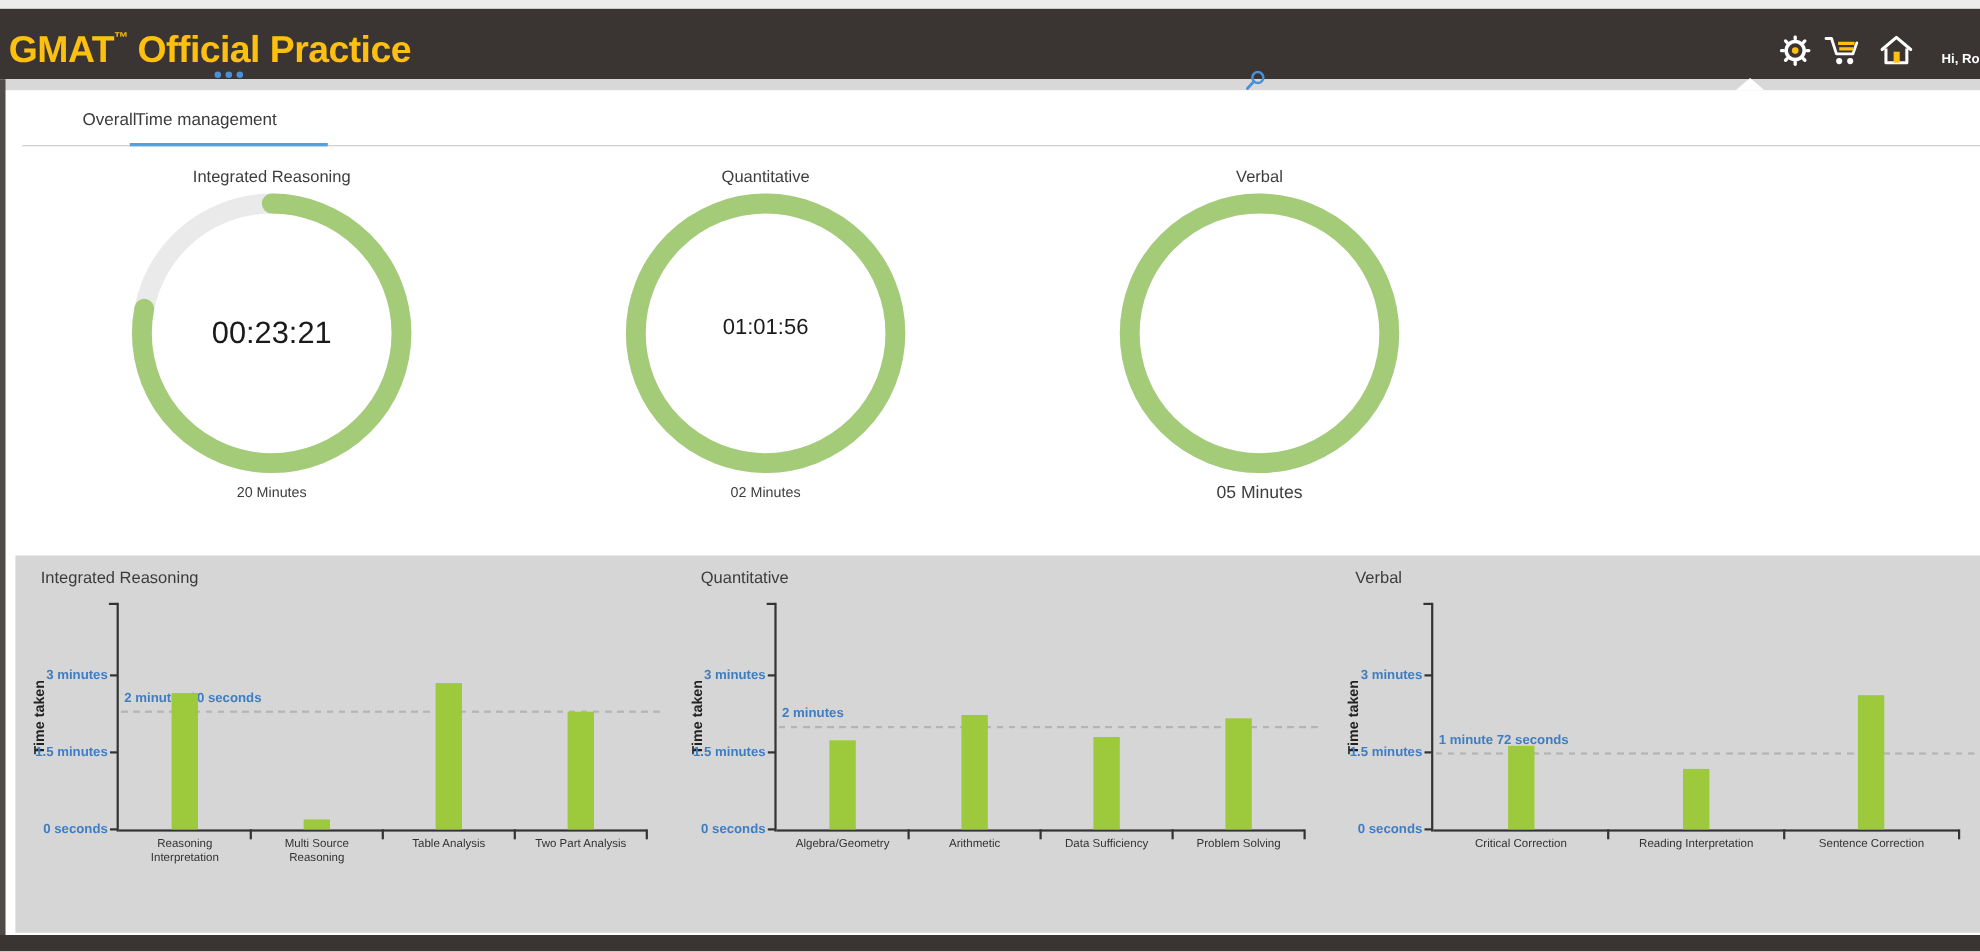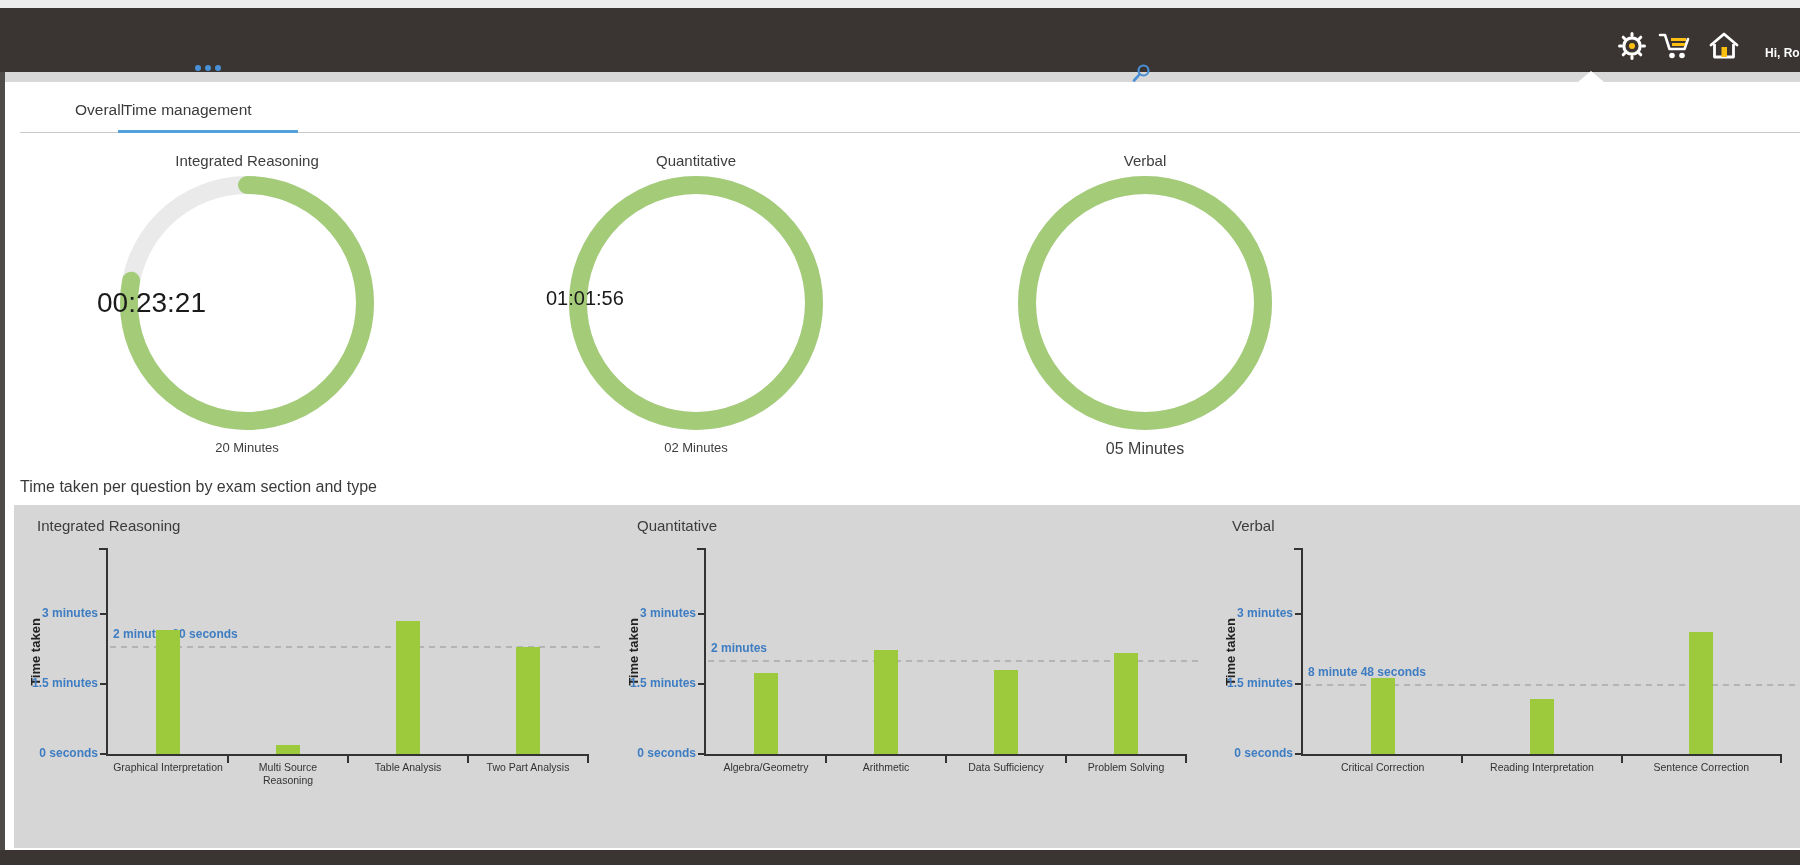--- a/index.html
+++ b/index.html
@@ -23,36 +23,37 @@
   .tab{top:101px;font-size:15.5px;color:#3b3b3b;cursor:pointer;white-space:nowrap;}
   .tabline{left:20px;top:132px;width:1780px;height:1px;background:#c9c9c9;}
   .tabunderline{left:118px;top:130px;width:180px;height:3px;background:#52a0dc;}
   
   .secheading{left:20px;top:478px;font-size:16px;color:#3a3a3a;}
   .panel{left:14px;top:505px;width:1786px;height:343px;background:#d6d6d6;}
   
   .footer{left:0;top:850px;width:1800px;height:30px;background:#3a3433;}
   
   .ring-title,.ring-sub{color:#3d3d3d;text-align:center;}
-  .ring-time{color:#1a1a1a;text-align:left;}
+  .ring-time{color:#1a1a1a;text-align:center;}
   .ctitle{font-size:15px;color:#3c3c3c;white-space:nowrap;}
   .ylab{font-size:13px;font-weight:bold;color:#222;text-align:center;transform:rotate(-90deg);}
   .ytick{font-size:12px;font-weight:bold;color:#3e7dc2;text-align:right;white-space:nowrap;}
   .reflab{font-size:12px;font-weight:bold;color:#3e7dc2;white-space:nowrap;}
   .catlab{font-size:10.5px;color:#333;text-align:center;line-height:1.2;}
   .axis,.tickmark{background:#333;}
 </style>
 </head>
 <body>
 
 <div id="app">
 
   <div class="abs topstrip"></div>
 
   <div class="abs header">
+    <div class="abs logo"><span>GMAT</span><sup>™</sup><span> Official Practice</span></div>
 
     <svg class="abs hicon" style="left:1618px;top:24px;" width="28" height="28" viewBox="0 0 28 28">
       <g stroke="#ffffff" stroke-width="3" stroke-linecap="round">
         <line x1="14" y1="1.5" x2="14" y2="3.5"></line>
           <line x1="14" y1="24.5" x2="14" y2="26.5"></line>
         <line x1="1.5" y1="14" x2="3.5" y2="14"></line>
           <line x1="24.5" y1="14" x2="26.5" y2="14"></line>
         <line x1="5.2" y1="5.2" x2="6.6" y2="6.6"></line>
           <line x1="21.4" y1="21.4" x2="22.8" y2="22.8"></line>
         <line x1="5.2" y1="22.8" x2="6.6" y2="21.4"></line>
@@ -93,21 +94,20 @@
   </svg>
 
   <div class="abs notch"></div>
   <div class="abs leftsliver"></div>
 
   <div class="abs tab" style="left:28px;margin-left:47px;">Overall</div>
   <div class="abs tab" style="left:123px;">Time management</div>
   <div class="abs tabline"></div>
   <div class="abs tabunderline"></div>
 
-  <div class="abs secheading">Time taken per question by exam section and type</div>
   <div class="abs panel"></div>
 
   <div class="abs footer">
     
     
   </div>
 
 <div class="abs" style="left: 117px; top: 173px; width: 260px; height: 260px;"><svg width="260" height="260" viewBox="0 0 260 260">
         <circle cx="130" cy="130" r="118" fill="none" stroke="#eaeaea" stroke-width="18"></circle>
         <circle cx="130" cy="130" r="118" fill="none" stroke="#a3cb78" stroke-width="18" stroke-linecap="round" stroke-dasharray="578.3043756728091 741.4158662471912" transform="rotate(-90 130 130)"></circle>
@@ -139,21 +139,21 @@
     <div class="abs tickmark" style="left: 100px; top: 753px; width: 7px; height: 2px;"></div>
     <div class="abs ytick" style="left: -30px; top: 746px; width: 128px;">0 seconds</div>
     <div class="abs axis" style="left: 108px; top: 754px; width: 480px; height: 2px;"></div>
     <div class="abs tickmark" style="left: 227px; top: 754px; width: 2px; height: 9px;"></div>
     <div class="abs tickmark" style="left: 347px; top: 754px; width: 2px; height: 9px;"></div>
     <div class="abs tickmark" style="left: 467px; top: 754px; width: 2px; height: 9px;"></div>
     <div class="abs tickmark" style="left: 587px; top: 754px; width: 2px; height: 9px;"></div>
     <div class="abs" style="left: 110px; top: 646.126px; width: 492px; height: 2px; background: repeating-linear-gradient(90deg, rgb(180, 180, 180) 0px, rgb(180, 180, 180) 6px, transparent 6px, transparent 11px);"></div>
     <div class="abs reflab" style="left: 113px; top: 627.126px;">2 minutes 30 seconds</div>
     <div class="abs" style="left: 156px; top: 630.324px; width: 24px; height: 123.675px; background: rgb(157, 202, 60);"></div>
-    <div class="abs catlab" style="left: 113px; top: 761px; width: 110px;">Graphical Interpretation</div>
+    <div class="abs catlab" style="left: 113px; top: 761px; width: 110px;">Reasoning Interpretation</div>
     <div class="abs" style="left: 276px; top: 745.133px; width: 24px; height: 8.8673px; background: rgb(157, 202, 60);"></div>
     <div class="abs catlab" style="left: 233px; top: 761px; width: 110px;">Multi Source Reasoning</div>
     <div class="abs" style="left: 396px; top: 621.457px; width: 24px; height: 132.543px; background: rgb(157, 202, 60);"></div>
     <div class="abs catlab" style="left: 353px; top: 761px; width: 110px;">Table Analysis</div>
     <div class="abs" style="left: 516px; top: 647.126px; width: 24px; height: 106.874px; background: rgb(157, 202, 60);"></div>
     <div class="abs catlab" style="left: 473px; top: 761px; width: 110px;">Two Part Analysis</div>
     <div class="abs ctitle" style="left: 637px; top: 517px;">Quantitative</div>
     <div class="abs ylab" style="left: 564px; top: 644px; width: 140px; height: 16px;">Time taken</div>
     <div class="abs axis" style="left: 704px; top: 548px; width: 2px; height: 208px;"></div>
     <div class="abs axis" style="left: 697px; top: 548px; width: 8px; height: 2px;"></div>
@@ -186,20 +186,20 @@
     <div class="abs ytick" style="left: 1165px; top: 605.99px; width: 128px;">3 minutes</div>
     <div class="abs tickmark" style="left: 1295px; top: 682.995px; width: 7px; height: 2px;"></div>
     <div class="abs ytick" style="left: 1165px; top: 675.995px; width: 128px;">1.5 minutes</div>
     <div class="abs tickmark" style="left: 1295px; top: 753px; width: 7px; height: 2px;"></div>
     <div class="abs ytick" style="left: 1165px; top: 746px; width: 128px;">0 seconds</div>
     <div class="abs axis" style="left: 1303px; top: 754px; width: 478px; height: 2px;"></div>
     <div class="abs tickmark" style="left: 1461.33px; top: 754px; width: 2px; height: 9px;"></div>
     <div class="abs tickmark" style="left: 1620.67px; top: 754px; width: 2px; height: 9px;"></div>
     <div class="abs tickmark" style="left: 1780px; top: 754px; width: 2px; height: 9px;"></div>
     <div class="abs" style="left: 1305px; top: 683.928px; width: 490px; height: 2px; background: repeating-linear-gradient(90deg, rgb(180, 180, 180) 0px, rgb(180, 180, 180) 6px, transparent 6px, transparent 11px);"></div>
-    <div class="abs reflab" style="left: 1308px; top: 664.928px;">8 minute 48 seconds</div>
+    <div class="abs reflab" style="left: 1308px; top: 664.928px;">1 minute 72 seconds</div>
     <div class="abs" style="left: 1370.67px; top: 677.928px; width: 24px; height: 76.0721px; background: rgb(157, 202, 60);"></div>
     <div class="abs catlab" style="left: 1307.67px; top: 761px; width: 150px;">Critical Correction</div>
     <div class="abs" style="left: 1530px; top: 698.929px; width: 24px; height: 55.0706px; background: rgb(157, 202, 60);"></div>
     <div class="abs catlab" style="left: 1467px; top: 761px; width: 150px;">Reading Interpretation</div>
     <div class="abs" style="left: 1689.33px; top: 632.191px; width: 24px; height: 121.809px; background: rgb(157, 202, 60);"></div>
     <div class="abs catlab" style="left: 1626.33px; top: 761px; width: 150px;">Sentence Correction</div>
   </div>
 
 </body></html>

